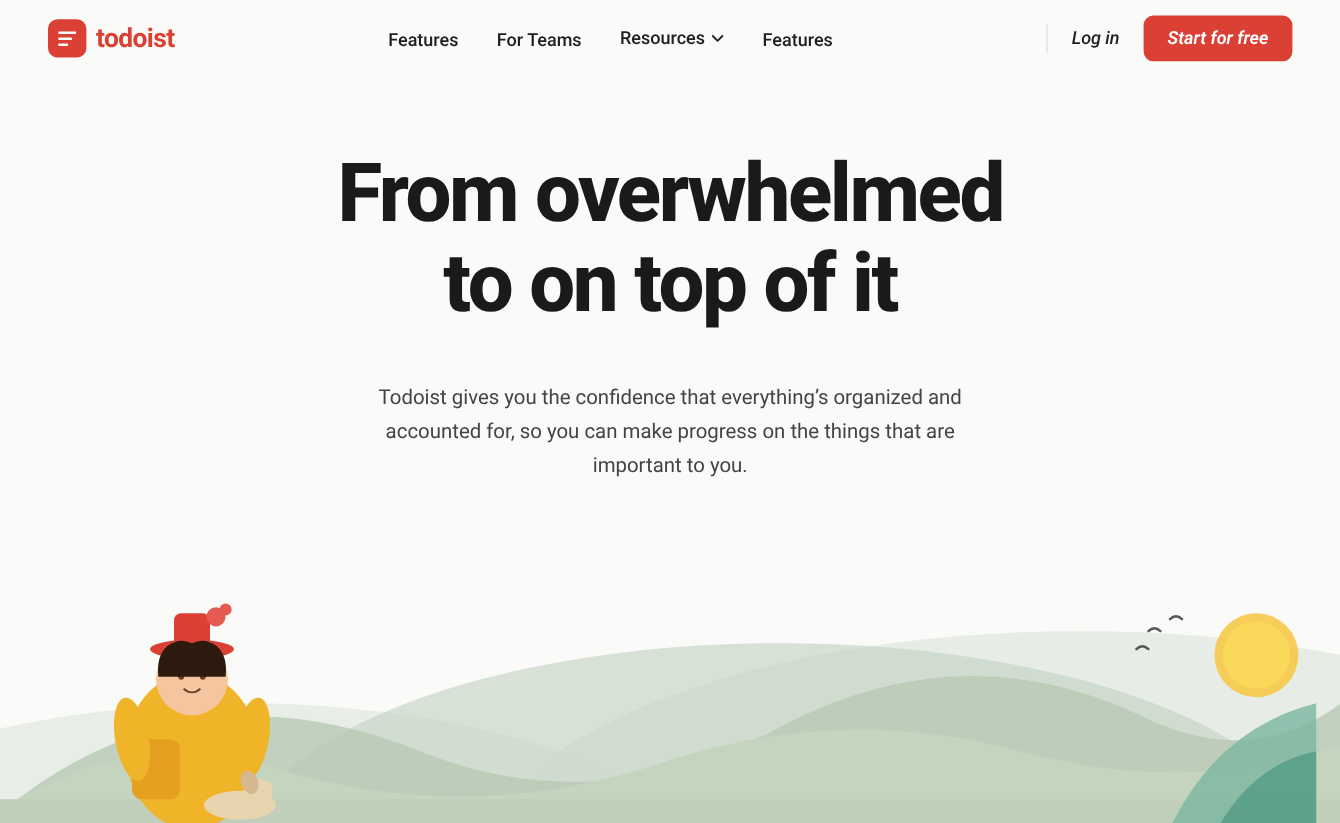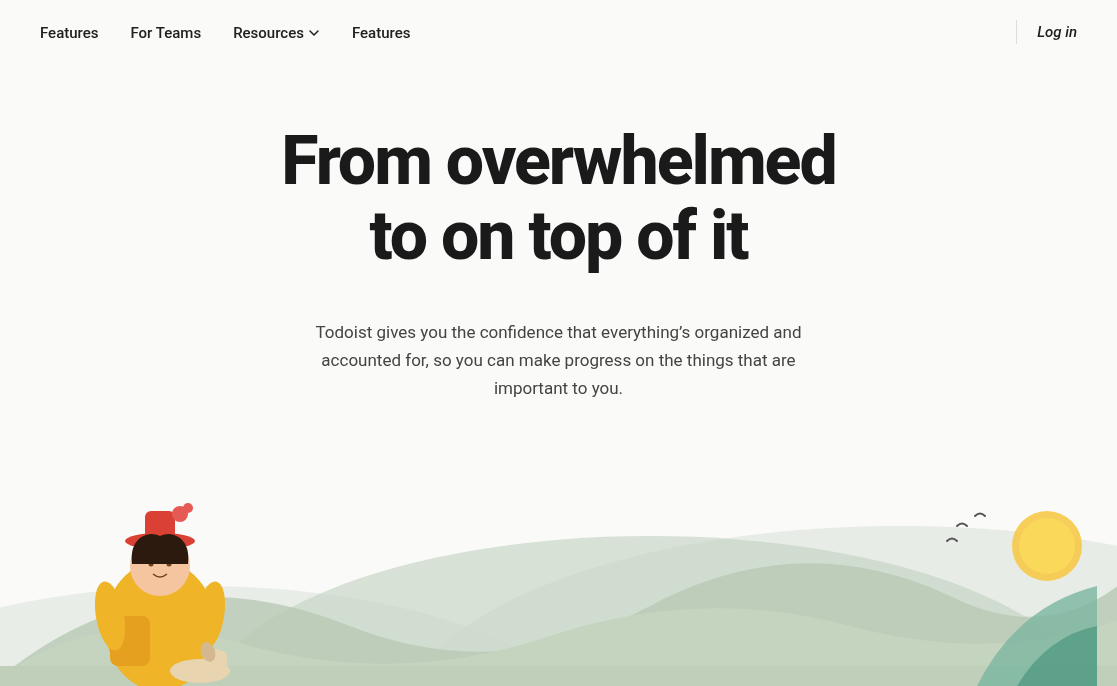--- a/index.html
+++ b/index.html
@@ -54,21 +54,21 @@
 
     .logo-text {
       font-size: 22px;
       font-weight: 700;
       color: #db4035;
       letter-spacing: -0.5px;
     }
 
     .nav-links {
       display: flex;
-      align-items: flex-end;
+      align-items: flex-start;
       gap: 32px;
       list-style: none;
     }
 
     .nav-links li a {
       text-decoration: none;
       color: #202020;
       font-size: 15px;
       font-weight: 500;
     }
@@ -180,20 +180,30 @@
       bottom: 0;
       right: 20px;
       width: 200px;
       height: 200px;
     }
   </style>
 </head>
 <body>
 
 <nav>
+  <a class="nav-logo" href="#">
+    <div class="logo-icon">
+      <svg viewBox="0 0 24 24" fill="white" xmlns="http://www.w3.org/2000/svg">
+        <rect x="3" y="5" width="18" height="2.5" rx="1.25" fill="white"></rect>
+        <rect x="3" y="11" width="14" height="2.5" rx="1.25" fill="white"></rect>
+        <rect x="3" y="17" width="10" height="2.5" rx="1.25" fill="white"></rect>
+      </svg>
+    </div>
+    <span class="logo-text">todoist</span>
+  </a>
 
   <ul class="nav-links">
     <li>
       <a href="#">Features</a>
     </li>
     <li>
       <a href="#">For Teams</a>
     </li>
     <li>
       <a href="#" class="resources-link">
@@ -204,20 +214,21 @@
       </a>
     </li>
     <li>
       <a href="#">Features</a>
     </li>
   </ul>
 
   <div class="nav-right">
     <div class="nav-divider"></div>
     <a href="#" class="login-link">Log in</a>
+    <a href="#" class="start-btn">Start for free</a>
   </div>
 </nav>
 
 <section class="hero">
   <h1 class="hero-title">
     <span>From overwhelmed</span><br>
     <span>to on top of it</span>
   </h1>
   <p class="hero-subtitle">Todoist gives you the confidence that everything’s organized and accounted for, so you can make progress on the things that are important to you.</p>
 </section>

